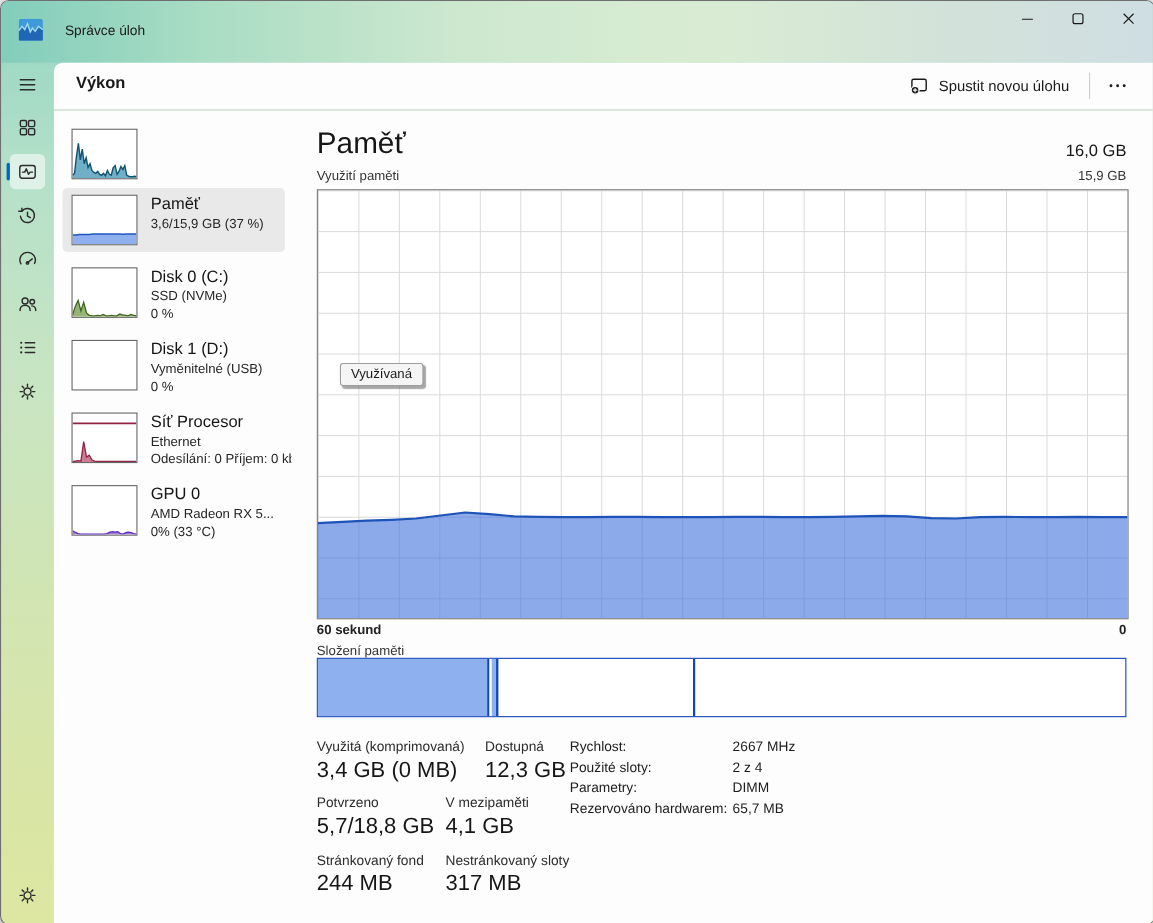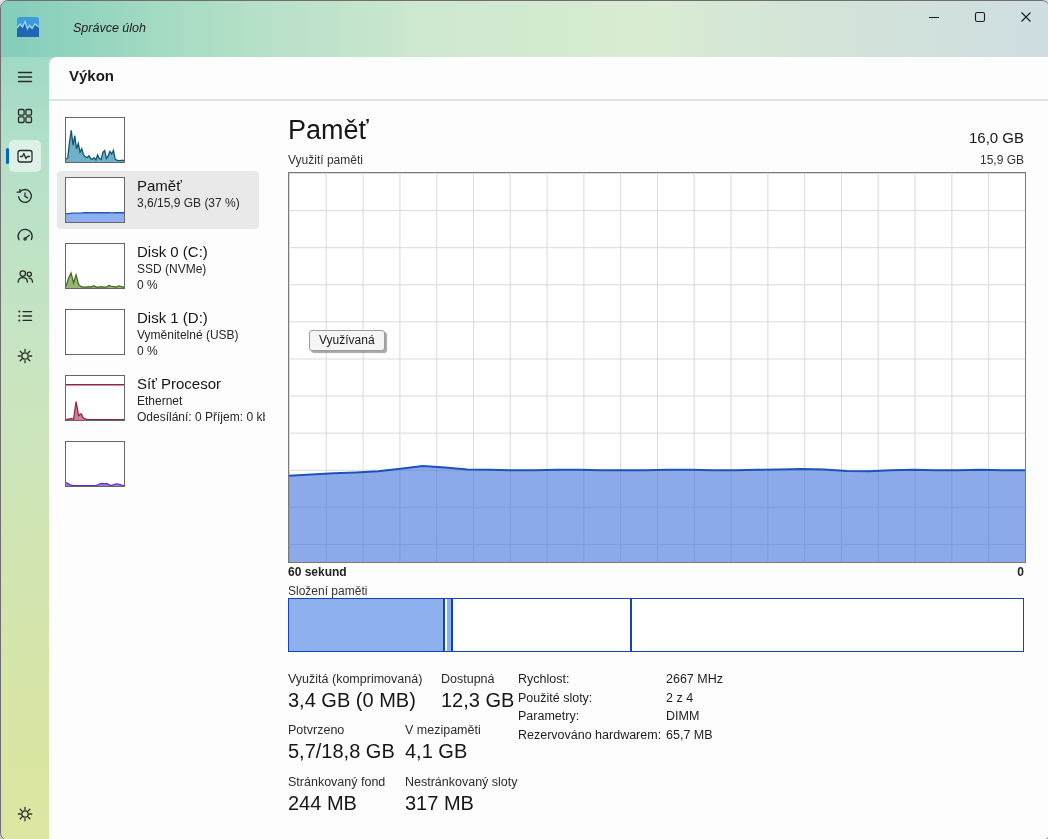--- a/index.html
+++ b/index.html
@@ -4,21 +4,21 @@
 <style>
   html,body{margin:0;padding:0;background:#e8e8e8;font-family:"Liberation Sans","DejaVu Sans",sans-serif;}
   #window{position:relative;width:1048px;height:839px;margin:0 auto;border-radius:8px;overflow:hidden;
           border:1px solid #6f6f6f;box-shadow:0 8px 24px rgba(0,0,0,.25);
           background:linear-gradient(180deg,#93d5c2 0%,#b4e0c9 18%,#c8e5c2 42%,#d2e5b2 66%,#d9e5a4 88%,#dde7a2 100%);}
   .abs{position:absolute;}
   
   .titlebar{left:0;top:0;width:1048px;height:56px;
             background:linear-gradient(90deg,#82cdbb 0%,#aaddc4 18%,#cde8cf 40%,#d9ecd3 62%,#d2e2d9 82%,#cfdee2 100%);}
   .app-icon{left:16px;top:16px;width:22px;height:20px;}
-  .app-title{left:72px;top:20px;font-size:12.5px;color:#1b1b1b;font-style:italic;}
+  .app-title{left:58px;top:20px;font-size:12.5px;color:#1b1b1b;}
   .win-controls{right:0;top:0;height:34px;display:flex;}
   .wc{width:46px;height:34px;display:flex;align-items:center;justify-content:center;}
   
   .rail-item{left:8px;width:32px;height:32px;border-radius:5px;display:flex;align-items:center;justify-content:center;}
   .rail-item.selected{background:rgba(255,255,255,.55);}
   .rail-pill{position:absolute;left:-3px;top:8px;width:3px;height:16px;border-radius:2px;background:#0067c0;}
   
   .card{left:48px;top:56px;width:1000px;height:783px;background:#fdfdfd;border-top-left-radius:8px;}
   .page-title{left:68px;top:66px;font-size:15px;font-weight:bold;color:#1a1a1a;}
   .toolbar-right{right:14px;top:61px;height:32px;display:flex;align-items:center;}
@@ -147,20 +147,38 @@
     </svg>
   </div>
   <div class="abs rail-item" style="top:797px">
     <svg width="20" height="20" viewBox="0 0 20 20" fill="none" stroke="#2b2b2b" stroke-width="1.3">
       <circle cx="10" cy="10" r="3.2"></circle>
       <path d="M10 3.3v2.1M10 14.6v2.1M3.3 10h2.1M14.6 10h2.1M5.2 5.2l1.5 1.5M13.3 13.3l1.5 1.5M14.8 5.2l-1.5 1.5M6.7 13.3l-1.5 1.5" stroke-linecap="round"></path>
     </svg>
   </div>
 
   <div class="abs page-title">Výkon</div>
+  <div class="abs toolbar-right">
+    <div class="run-task">
+      <svg width="17" height="16" viewBox="0 0 17 16">
+        <rect x="2" y="2" width="13" height="10.5" rx="1.6" fill="none" stroke="#1a1a1a" stroke-width="1.3"></rect>
+        <circle cx="4.9" cy="12" r="3.6" fill="#1a1a1a" stroke="#fdfdfd" stroke-width="1.2"></circle>
+        <path d="M4.9 10.5v3M3.4 12h3" stroke="#fdfdfd" stroke-width="1.1" stroke-linecap="round"></path>
+      </svg>
+      <span>Spustit novou úlohu</span>
+    </div>
+    <div class="tdiv"></div>
+    <div class="more-btn">
+      <svg width="22" height="20" viewBox="0 0 22 20">
+        <circle cx="5" cy="10" r="1.3" fill="#1a1a1a"></circle>
+          <circle cx="11" cy="10" r="1.3" fill="#1a1a1a"></circle>
+          <circle cx="17" cy="10" r="1.3" fill="#1a1a1a"></circle>
+      </svg>
+    </div>
+  </div>
   <div class="abs toolbar-sep"></div>
 
   <div class="abs perf-row" style="top:110px;height:58px">
     <div class="mini">
         <svg viewBox="0 0 100 100" preserveAspectRatio="none">
           <polygon points="0,100 0.00,94.00 3.03,90.00 6.06,55.00 9.09,28.00 12.12,62.00 15.15,40.00 18.18,70.00 21.21,58.00 24.24,78.00 27.27,70.00 30.30,84.00 33.33,88.00 36.36,90.00 39.39,86.00 42.42,92.00 45.45,94.00 48.48,90.00 51.52,95.00 54.55,84.00 57.58,92.00 60.61,94.00 63.64,78.00 66.67,74.00 69.70,92.00 72.73,86.00 75.76,76.00 78.79,82.00 81.82,74.00 84.85,94.00 87.88,96.00 90.91,97.00 93.94,97.00 96.97,96.00 100.00,97.00 100,100" fill="#6fb0c8"></polygon>
           <polyline points="0.00,94.00 3.03,90.00 6.06,55.00 9.09,28.00 12.12,62.00 15.15,40.00 18.18,70.00 21.21,58.00 24.24,78.00 27.27,70.00 30.30,84.00 33.33,88.00 36.36,90.00 39.39,86.00 42.42,92.00 45.45,94.00 48.48,90.00 51.52,95.00 54.55,84.00 57.58,92.00 60.61,94.00 63.64,78.00 66.67,74.00 69.70,92.00 72.73,86.00 75.76,76.00 78.79,82.00 81.82,74.00 84.85,94.00 87.88,96.00 90.91,97.00 93.94,97.00 96.97,96.00 100.00,97.00" fill="none" stroke="#12556f" stroke-width="1.3" vector-effect="non-scaling-stroke"></polyline>
         </svg>
       </div>
   </div>
@@ -211,20 +229,25 @@
       <div class="perf-sub">Odesílání: 0 Příjem: 0 kb</div>
     </div>
   </div>
   <div class="abs perf-row" style="top:434px;height:64px">
     <div class="mini">
         <svg viewBox="0 0 100 100" preserveAspectRatio="none">
           <polygon points="0,100 0.00,92.00 4.17,95.00 8.33,98.00 12.50,99.00 16.67,99.00 20.83,99.00 25.00,99.00 29.17,99.00 33.33,99.00 37.50,99.00 41.67,99.00 45.83,99.00 50.00,99.00 54.17,98.00 58.33,95.00 62.50,94.00 66.67,95.00 70.83,94.00 75.00,98.00 79.17,99.00 83.33,96.00 87.50,95.00 91.67,96.00 95.83,98.00 100.00,99.00 100,100" fill="#9b7fd4"></polygon>
           <polyline points="0.00,92.00 4.17,95.00 8.33,98.00 12.50,99.00 16.67,99.00 20.83,99.00 25.00,99.00 29.17,99.00 33.33,99.00 37.50,99.00 41.67,99.00 45.83,99.00 50.00,99.00 54.17,98.00 58.33,95.00 62.50,94.00 66.67,95.00 70.83,94.00 75.00,98.00 79.17,99.00 83.33,96.00 87.50,95.00 91.67,96.00 95.83,98.00 100.00,99.00" fill="none" stroke="#6326c3" stroke-width="1.1" vector-effect="non-scaling-stroke"></polyline>
         </svg>
       </div>
+    <div class="perf-meta">
+      <div class="perf-title">GPU 0</div>
+      <div class="perf-sub">AMD Radeon RX 5...</div>
+      <div class="perf-sub">0% (33 °C)</div>
+    </div>
   </div>
 
   <div class="abs h1">Paměť</div>
   <div class="abs cap">16,0 GB</div>
   <div class="abs axis" style="left:287px;top:152px">Využití paměti</div>
   <div class="abs axis" style="right:25px;top:152px">15,9 GB</div>
 
   <div class="abs chart">
       <svg viewBox="0 0 100 100" preserveAspectRatio="none">
         <polygon points="0,100 0.00,77.80 3.03,77.50 6.06,77.20 9.09,77.00 12.12,76.70 15.15,76.00 18.18,75.30 21.21,75.70 24.24,76.20 27.27,76.30 30.30,76.40 33.33,76.40 36.36,76.30 39.39,76.30 42.42,76.40 45.45,76.40 48.48,76.40 51.52,76.30 54.55,76.30 57.58,76.40 60.61,76.40 63.64,76.30 66.67,76.20 69.70,76.10 72.73,76.20 75.76,76.60 78.79,76.70 81.82,76.40 84.85,76.30 87.88,76.40 90.91,76.40 93.94,76.30 96.97,76.40 100.00,76.40 100,100" fill="rgba(70,118,220,0.62)"></polygon>

